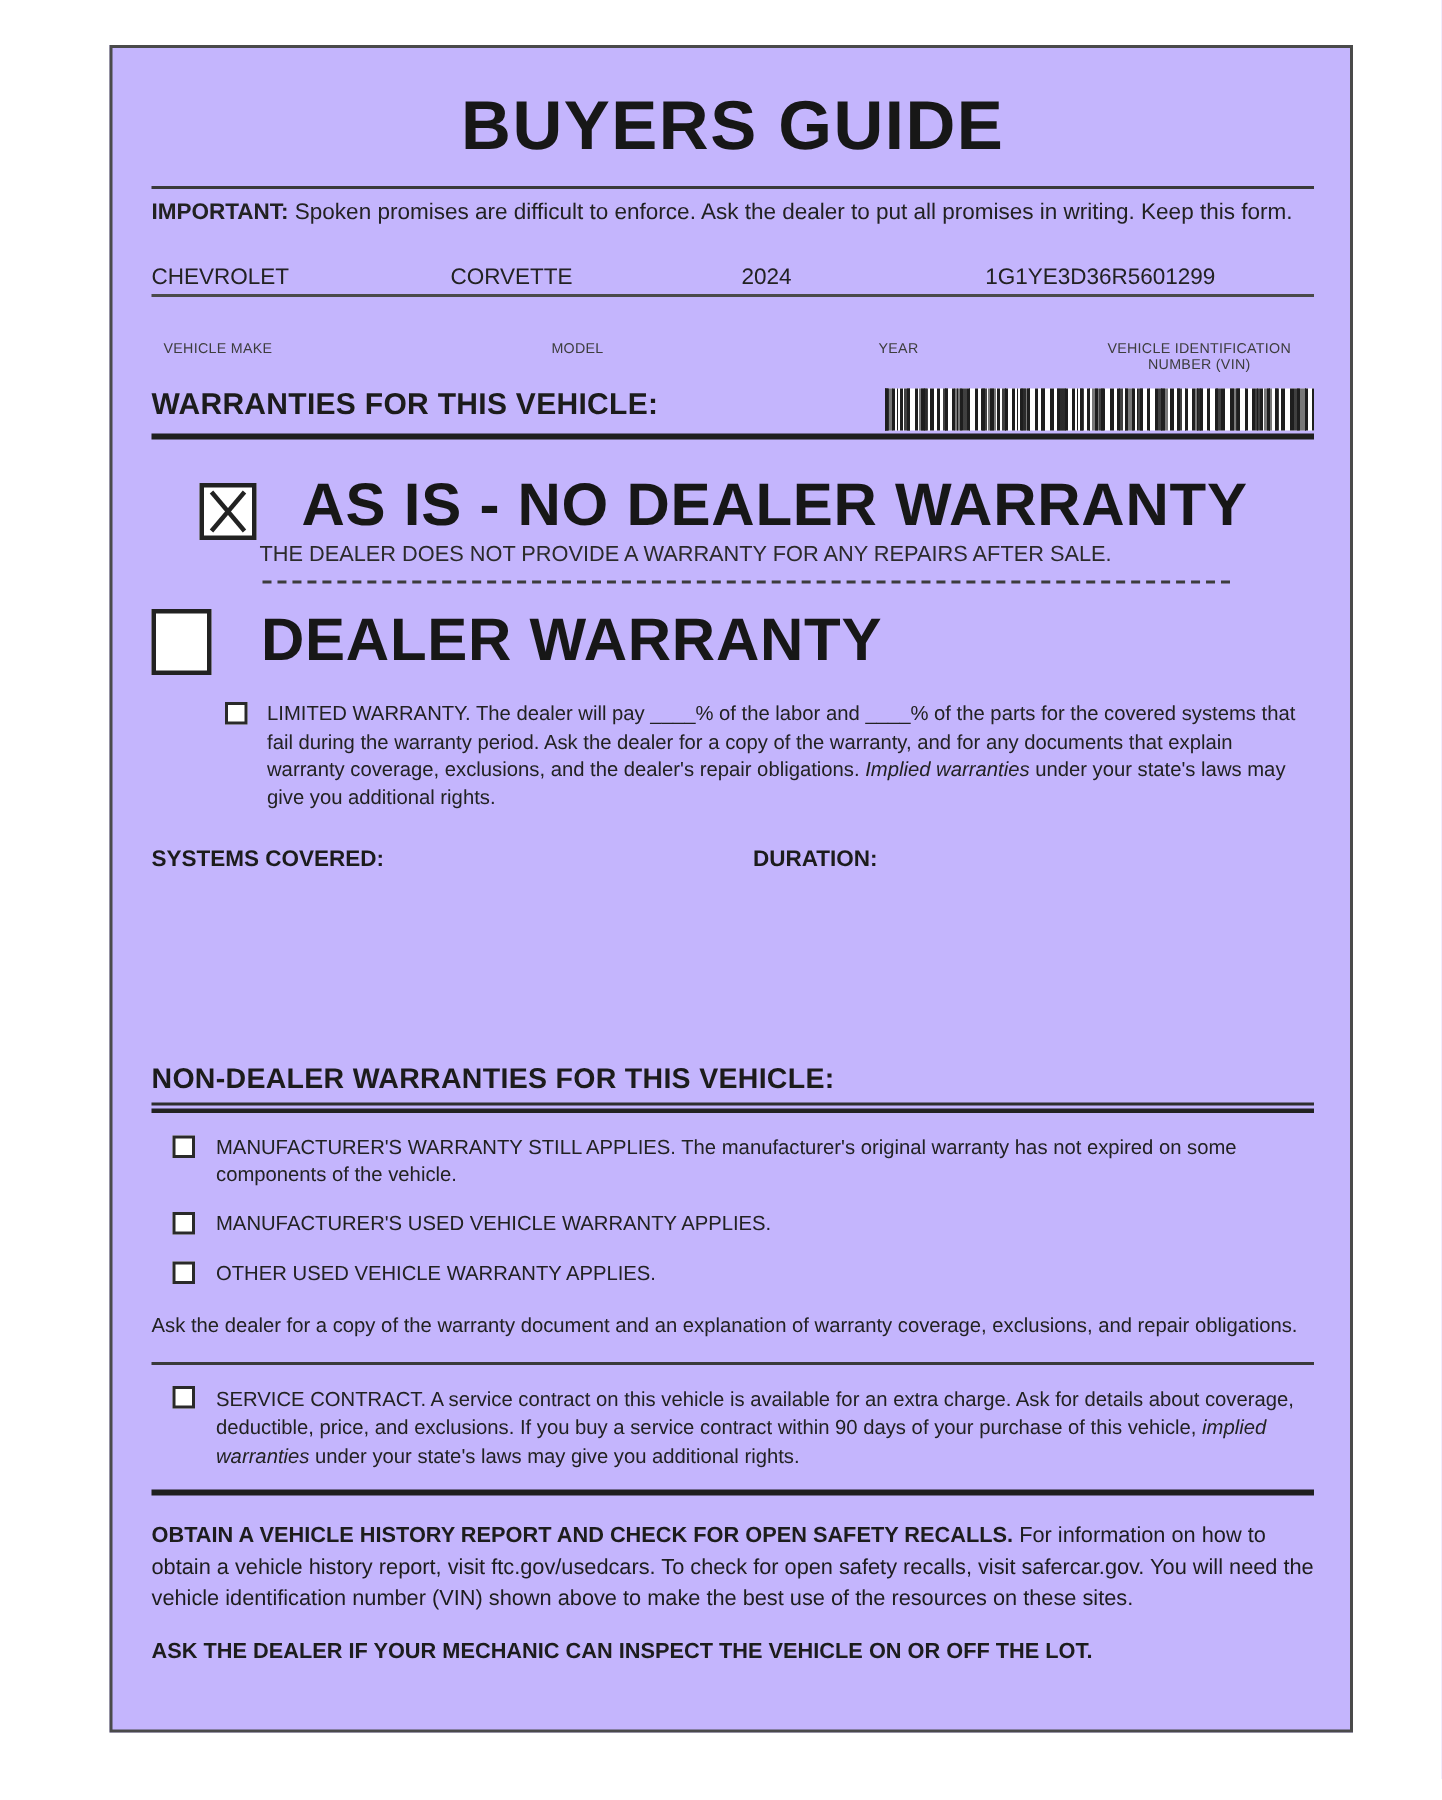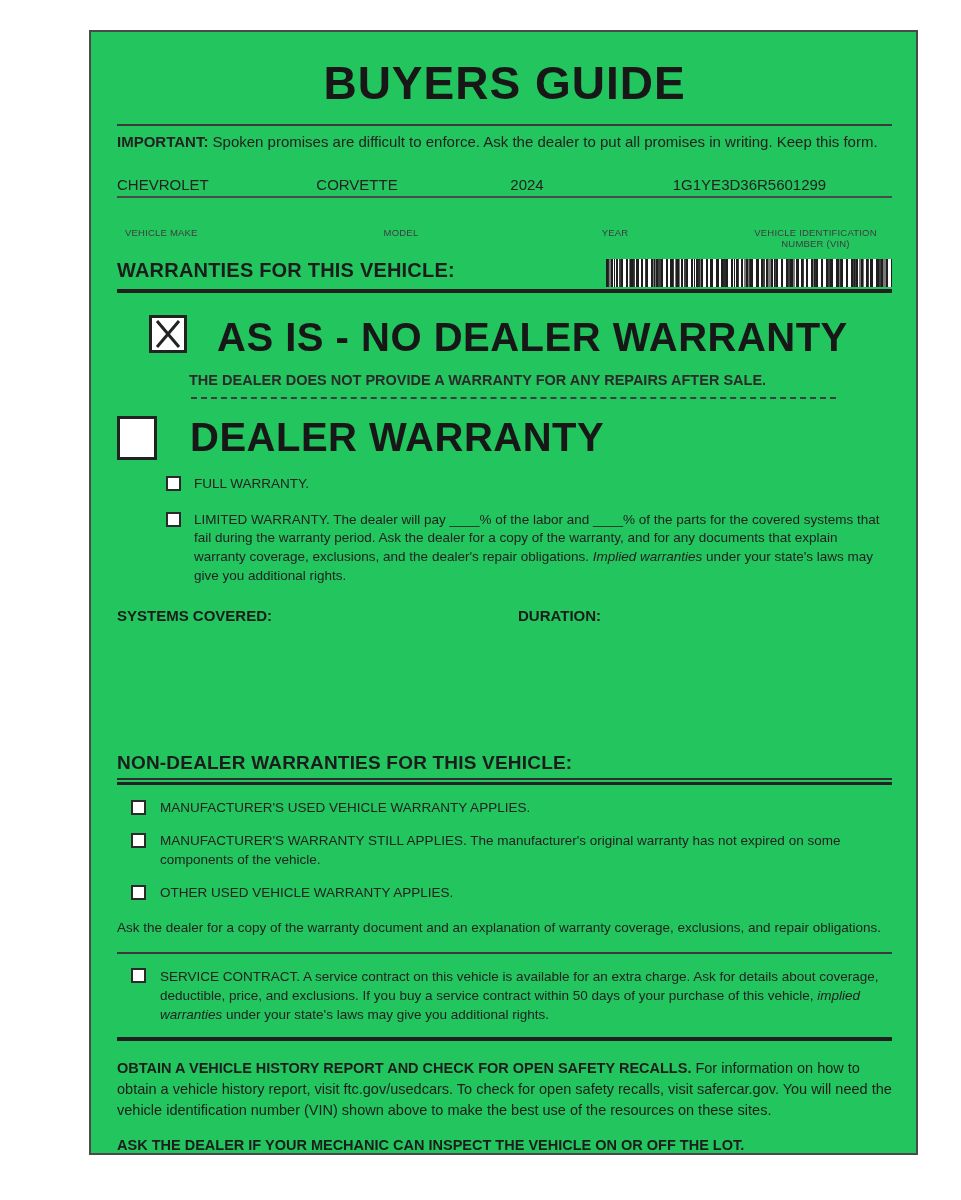--- a/index.html
+++ b/index.html
@@ -4,24 +4,24 @@
 <style>
   * { margin: 0; padding: 0; box-sizing: border-box; }
   html, body { background: #ffffff; }
   body {
     width: 961px; height: 1200px; position: relative;
     font-family: "Liberation Sans", "DejaVu Sans", sans-serif;
     color: #1c1c1c;
     -webkit-font-smoothing: antialiased;
   }
   .doc {
-    position: absolute; left: 89px; top: 30px;
+    position: absolute; left: 73px; top: 30px;
     width: 829px; height: 1125px;
     border: 2px solid #4a4a4a;
-    background: #22c55e;
+    background: #c4b5fd;
     padding: 0 24px 0 26px;
     overflow: hidden;
   }
   .b { font-weight: bold; }
   .i { font-style: italic; }
 
   .page-title {
     margin-top: 24px; text-align: center;
     font-size: 46px; font-weight: bold; letter-spacing: 1px; color: #171717;
   }
@@ -47,28 +47,28 @@
   .warr-head { font-size: 20px; font-weight: bold; letter-spacing: .2px; padding-bottom: 3px; }
   .barcode {
     width: 286px; height: 28px; background-color: #fff;
     background-image:
       repeating-linear-gradient(90deg, #1e1e1e 0 2px, transparent 2px 5px),
       repeating-linear-gradient(90deg, #1e1e1e 0 1px, transparent 1px 8px),
       repeating-linear-gradient(90deg, rgba(30,30,30,.85) 0 3px, transparent 3px 13px),
       repeating-linear-gradient(90deg, rgba(30,30,30,.6) 0 5px, transparent 5px 23px);
   }
 
-  .asis { margin-top: 22px; display: flex; align-items: flex-start; padding-left: 32px; }
+  .asis { margin-top: 22px; display: flex; align-items: flex-end; padding-left: 32px; }
   .box-lg {
     width: 38px; height: 38px; border: 3px solid #222; background: #fff;
     flex: 0 0 auto; display: flex; align-items: center; justify-content: center;
   }
   .box-lg.taller { height: 44px; width: 40px; }
   .asis-title { font-size: 40px; font-weight: bold; margin-left: 30px; letter-spacing: .5px; white-space: nowrap; color: #171717; }
-  .asis-sub { margin-left: 72px; margin-top: 12px; font-size: 14.5px; color: #2b2b2b; font-weight: bold; }
+  .asis-sub { margin-left: 72px; margin-top: 2px; font-size: 14.5px; color: #2b2b2b; }
   .dash-rule { margin: 9px 56px 0 74px; border-top: 2px dashed #3c3c3c; }
 
   .dealer { margin-top: 16px; display: flex; align-items: center; }
   .dealer-title { font-size: 40px; font-weight: bold; margin-left: 33px; letter-spacing: .5px; color: #171717; }
 
   .chk-item { display: flex; margin-left: 49px; margin-top: 15px; }
   .box-sm {
     width: 15px; height: 15px; border: 2px solid #2a2a2a; background: #fff;
     flex: 0 0 auto; margin-top: 1px;
   }
@@ -138,63 +138,59 @@
     <div class="asis-title">AS IS - NO DEALER WARRANTY</div>
   </div>
   <div class="asis-sub">THE DEALER DOES NOT PROVIDE A WARRANTY FOR ANY REPAIRS AFTER SALE.</div>
   <div class="dash-rule"></div>
 
   <div class="dealer">
     <div class="box-lg taller"></div>
     <div class="dealer-title">DEALER WARRANTY</div>
   </div>
 
-  <div class="chk-item">
-    <div class="box-sm"></div>
-    <div class="txt">FULL WARRANTY.</div>
-  </div>
 
   <div class="chk-item limited">
     <div class="box-sm"></div>
     <div class="txt">
       <span>LIMITED WARRANTY.  The dealer will pay ____% of the labor and ____% of the parts for the covered systems that fail during the warranty period.  Ask the dealer for a copy of the warranty, and for any documents that explain warranty coverage, exclusions, and the dealer's repair obligations.  </span><span class="i">Implied warranties</span><span> under your state's laws may give you additional rights.</span>
     </div>
   </div>
 
   <div class="sys-row">
     <div class="sys">SYSTEMS COVERED:</div>
     <div>DURATION:</div>
   </div>
 
   <div class="spacer-big"></div>
 
   <div class="nd-head">NON-DEALER WARRANTIES FOR THIS VEHICLE:</div>
   <div class="nd-underline"></div>
 
   <div class="nd-item">
     <div class="box-sm"></div>
+    <div class="txt">MANUFACTURER'S WARRANTY STILL APPLIES.  The manufacturer's original warranty has not expired on some components of the vehicle.</div>
+  </div>
+  <div class="nd-item">
+    <div class="box-sm"></div>
     <div class="txt">MANUFACTURER'S USED VEHICLE WARRANTY APPLIES.</div>
   </div>
   <div class="nd-item">
     <div class="box-sm"></div>
-    <div class="txt">MANUFACTURER'S WARRANTY STILL APPLIES.  The manufacturer's original warranty has not expired on some components of the vehicle.</div>
-  </div>
-  <div class="nd-item">
-    <div class="box-sm"></div>
     <div class="txt">OTHER USED VEHICLE WARRANTY APPLIES.</div>
   </div>
 
   <div class="nd-note">Ask the dealer for a copy of the warranty document and an explanation of warranty coverage, exclusions, and repair obligations.</div>
 
   <div class="sc-rule"></div>
 
   <div class="sc-item">
     <div class="box-sm"></div>
     <div class="txt">
-      <span>SERVICE CONTRACT.  A service contract on this vehicle is available for an extra charge.  Ask for details about coverage, deductible, price, and exclusions.  If you buy a service contract within 50 days of your purchase of this vehicle, </span><span class="i">implied warranties</span><span> under your state's laws may give you additional rights.</span>
+      <span>SERVICE CONTRACT.  A service contract on this vehicle is available for an extra charge.  Ask for details about coverage, deductible, price, and exclusions.  If you buy a service contract within 90 days of your purchase of this vehicle, </span><span class="i">implied warranties</span><span> under your state's laws may give you additional rights.</span>
     </div>
   </div>
 
   <div class="sc-bottom"></div>
 
   <div class="foot-p gap">
     <span class="b">OBTAIN A VEHICLE HISTORY REPORT AND CHECK FOR OPEN SAFETY RECALLS.</span><span>  For information on how to obtain a vehicle history report, visit ftc.gov/usedcars.  To check for open safety recalls, visit safercar.gov. You will need the vehicle identification number (VIN) shown above to make the best use of the resources on these sites.</span>
   </div>
 
   <div class="foot-p first b">ASK THE DEALER IF YOUR MECHANIC CAN INSPECT THE VEHICLE ON OR OFF THE LOT.</div>

